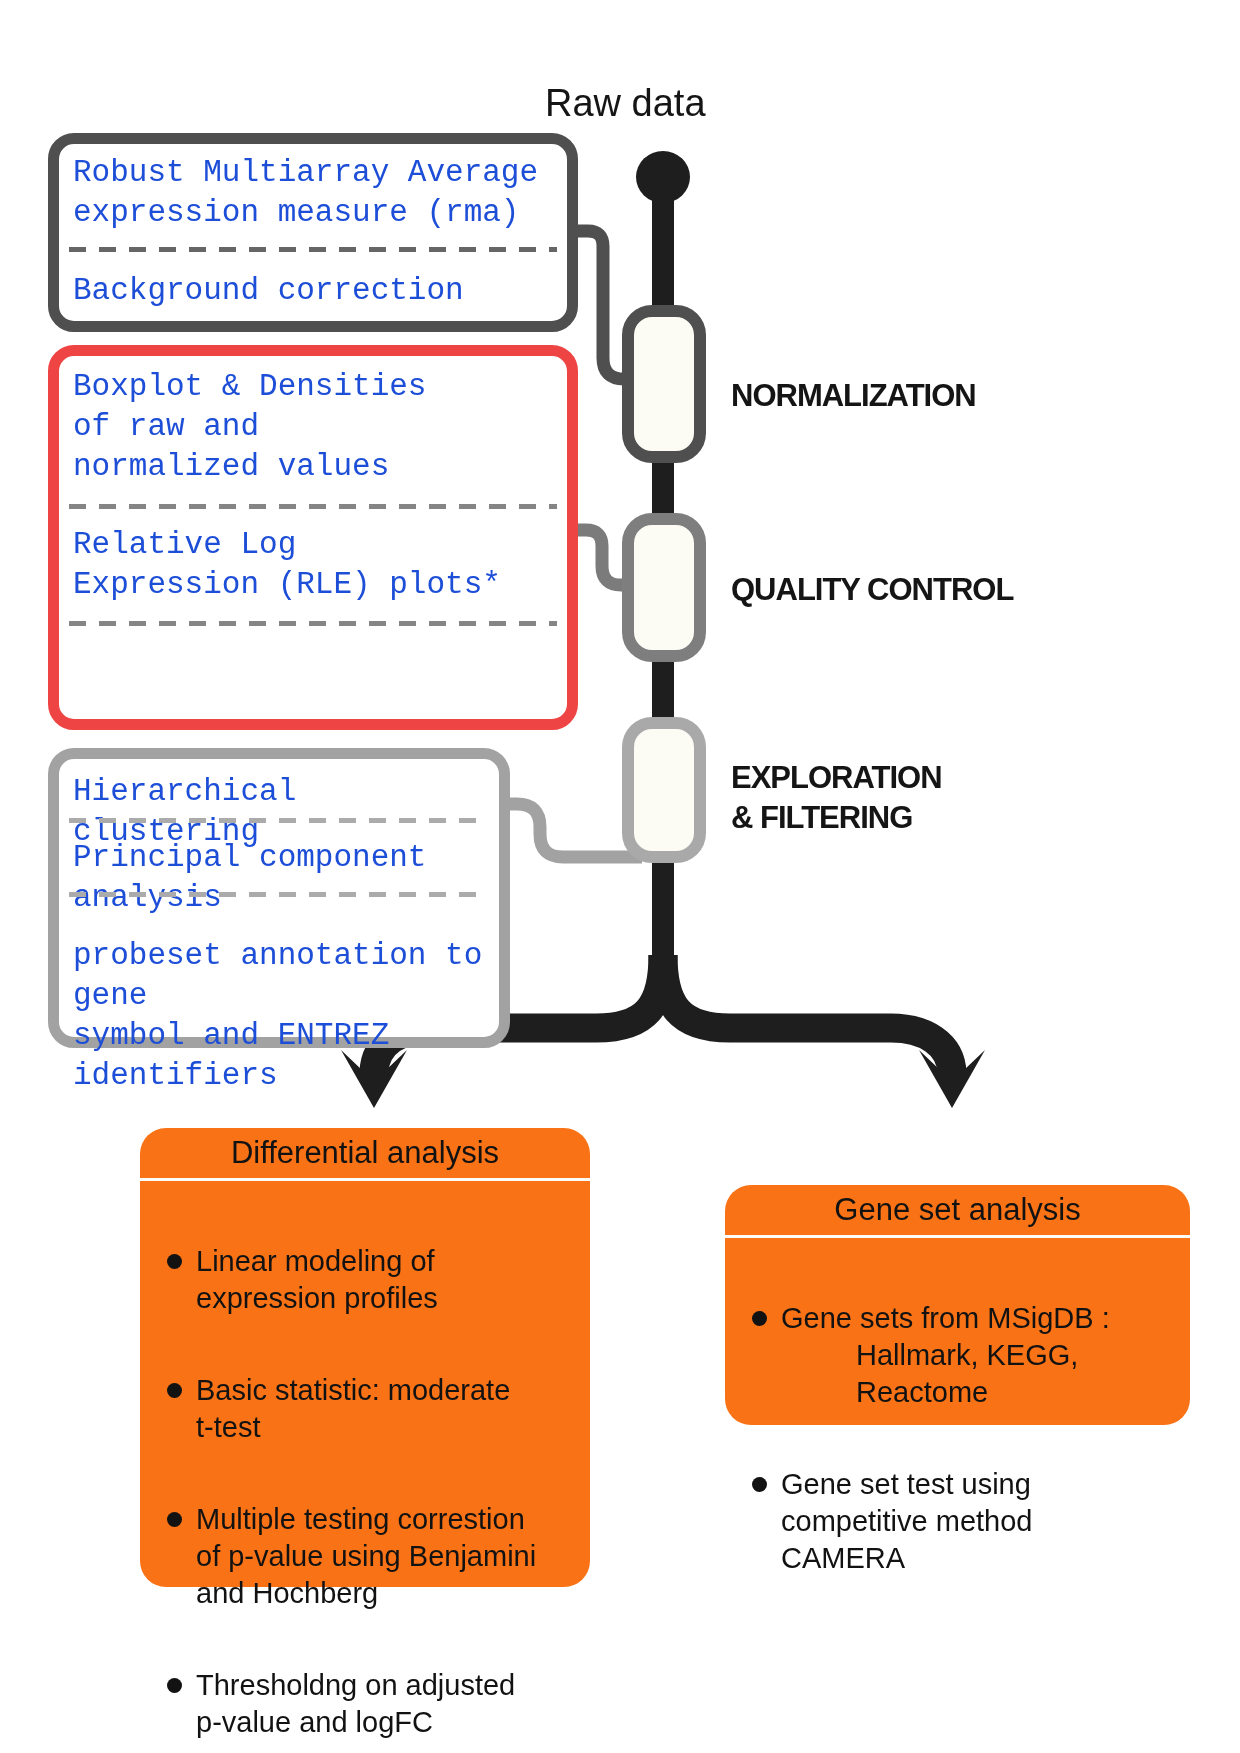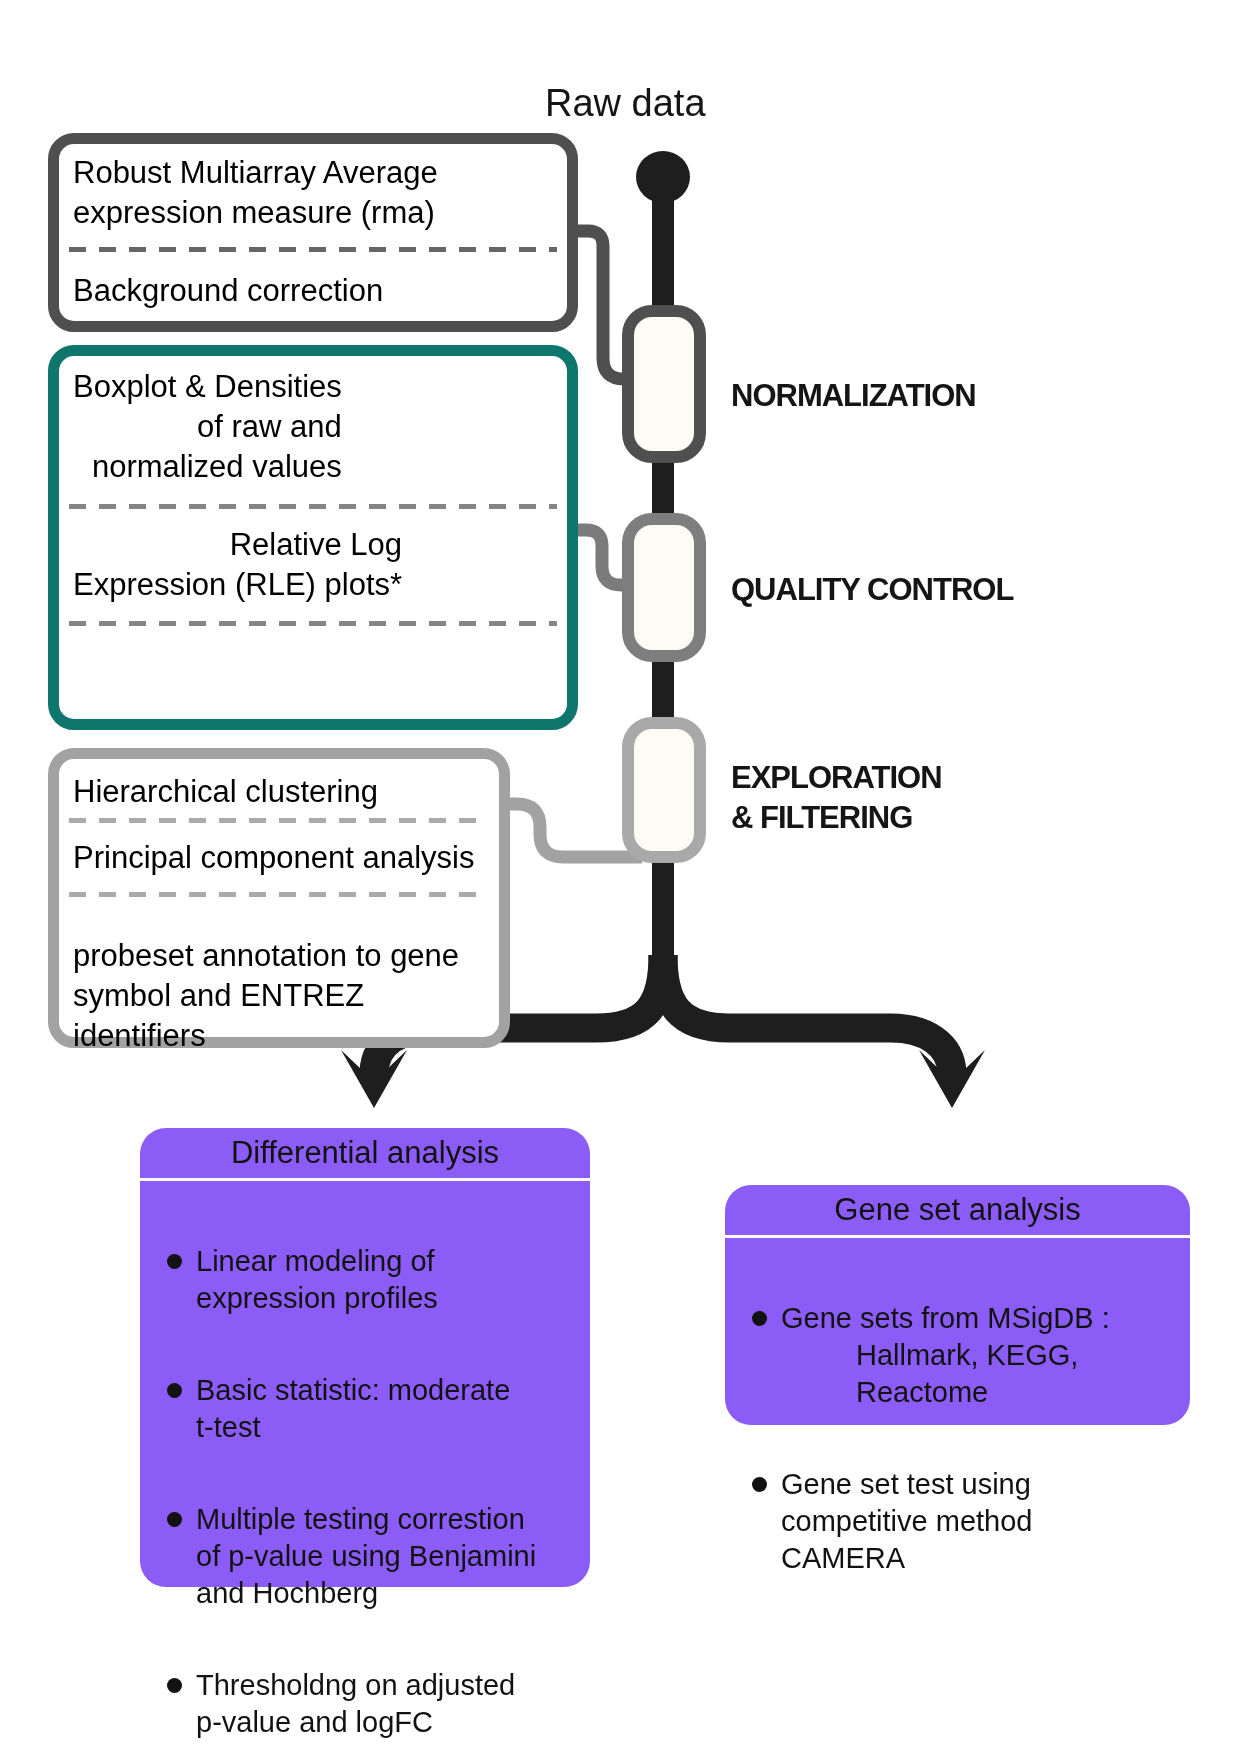--- a/index.html
+++ b/index.html
@@ -1,31 +1,31 @@
 <!DOCTYPE html>
 <html><head>
 <meta charset="utf-8">
 <style>
   html,body{margin:0;padding:0;background:#ffffff;}
   .canvas{position:relative;width:1240px;height:1753px;background:#ffffff;overflow:hidden;
           font-family:"Liberation Sans",sans-serif;}
   svg.layer{position:absolute;left:0;top:0;z-index:1;}
   
   .stagebox{position:absolute;background:#ffffff;border-radius:26px;z-index:2;box-sizing:border-box;}
-  .stagebox .txt{position:absolute;left:14px;font-size:31px;line-height:40px;color:#000000;white-space:pre-line;}
+  .stagebox .txt{position:absolute;left:14px;font-size:31px;line-height:40px;color:#1d4ed8;white-space:pre-line;font-family:Liberation Mono, monospace;}
   .dashsep{position:absolute;left:10px;right:10px;height:5px;
            background:repeating-linear-gradient(90deg,var(--dc) 0 17px,transparent 17px 30px);}
   
   .node{position:absolute;width:84px;border-radius:30px;background:#fcfbf4;z-index:2;box-sizing:border-box;}
   
   .stagelabel{position:absolute;font-size:31px;font-weight:700;letter-spacing:-1px;color:#151515;
               line-height:40px;white-space:pre-line;z-index:3;}
   .rawdata{position:absolute;font-size:38px;font-weight:400;color:#151515;z-index:3;}
   
-  .panel{position:absolute;background:#8b5cf6;border-radius:26px;z-index:2;box-sizing:border-box;}
+  .panel{position:absolute;background:#f97316;border-radius:26px;z-index:2;box-sizing:border-box;}
   .panel-title{height:50px;border-bottom:3px solid #fbfbfa;display:flex;align-items:center;justify-content:center;
                font-size:31px;color:#121212;}
   .bullets{list-style:none;margin:0;padding:18px 8px 0 56px;display:flex;flex-direction:column;gap:11px;}
   .bullets li{position:relative;font-size:29px;line-height:37px;color:#121212;white-space:pre-line;margin-top:44px;}
   .bullets li::before{content:"";position:absolute;left:-29px;top:11px;width:15px;height:15px;border-radius:50%;background:#121212;}
   .indent2{margin-left:75px;white-space:pre-line;}
 </style>
 </head>
 <body>
 
@@ -59,21 +59,21 @@
   <div class="stagelabel" style="left:731px;top:758px;">EXPLORATION
 &amp; FILTERING</div>
 
   <div class="stagebox" style="left:48px;top:133px;width:530px;height:199px;border:11px solid #4f4f4f;--dc:#666;">
     <div class="txt" style="top:9px;">Robust Multiarray Average
 expression measure (rma)</div>
     <div class="dashsep" style="top:103px;"></div>
     <div class="txt" style="top:127px;">Background correction</div>
   </div>
 
-  <div class="stagebox" style="left:48px;top:345px;width:530px;height:385px;border:11px solid #0f766e;text-align:right;--dc:#858585;">
+  <div class="stagebox" style="left:48px;top:345px;width:530px;height:385px;border:11px solid #ef4444;--dc:#858585;">
     <div class="txt" style="top:11px;">Boxplot &amp; Densities
 of raw and
 normalized values</div>
     <div class="dashsep" style="top:148px;"></div>
     <div class="txt" style="top:169px;">Relative Log
 Expression (RLE) plots*</div>
     <div class="dashsep" style="top:265px;"></div>
   </div>
 
   <div class="stagebox" style="left:48px;top:748px;width:462px;height:300px;border:11px solid #a2a2a2;--dc:#ababab;">

